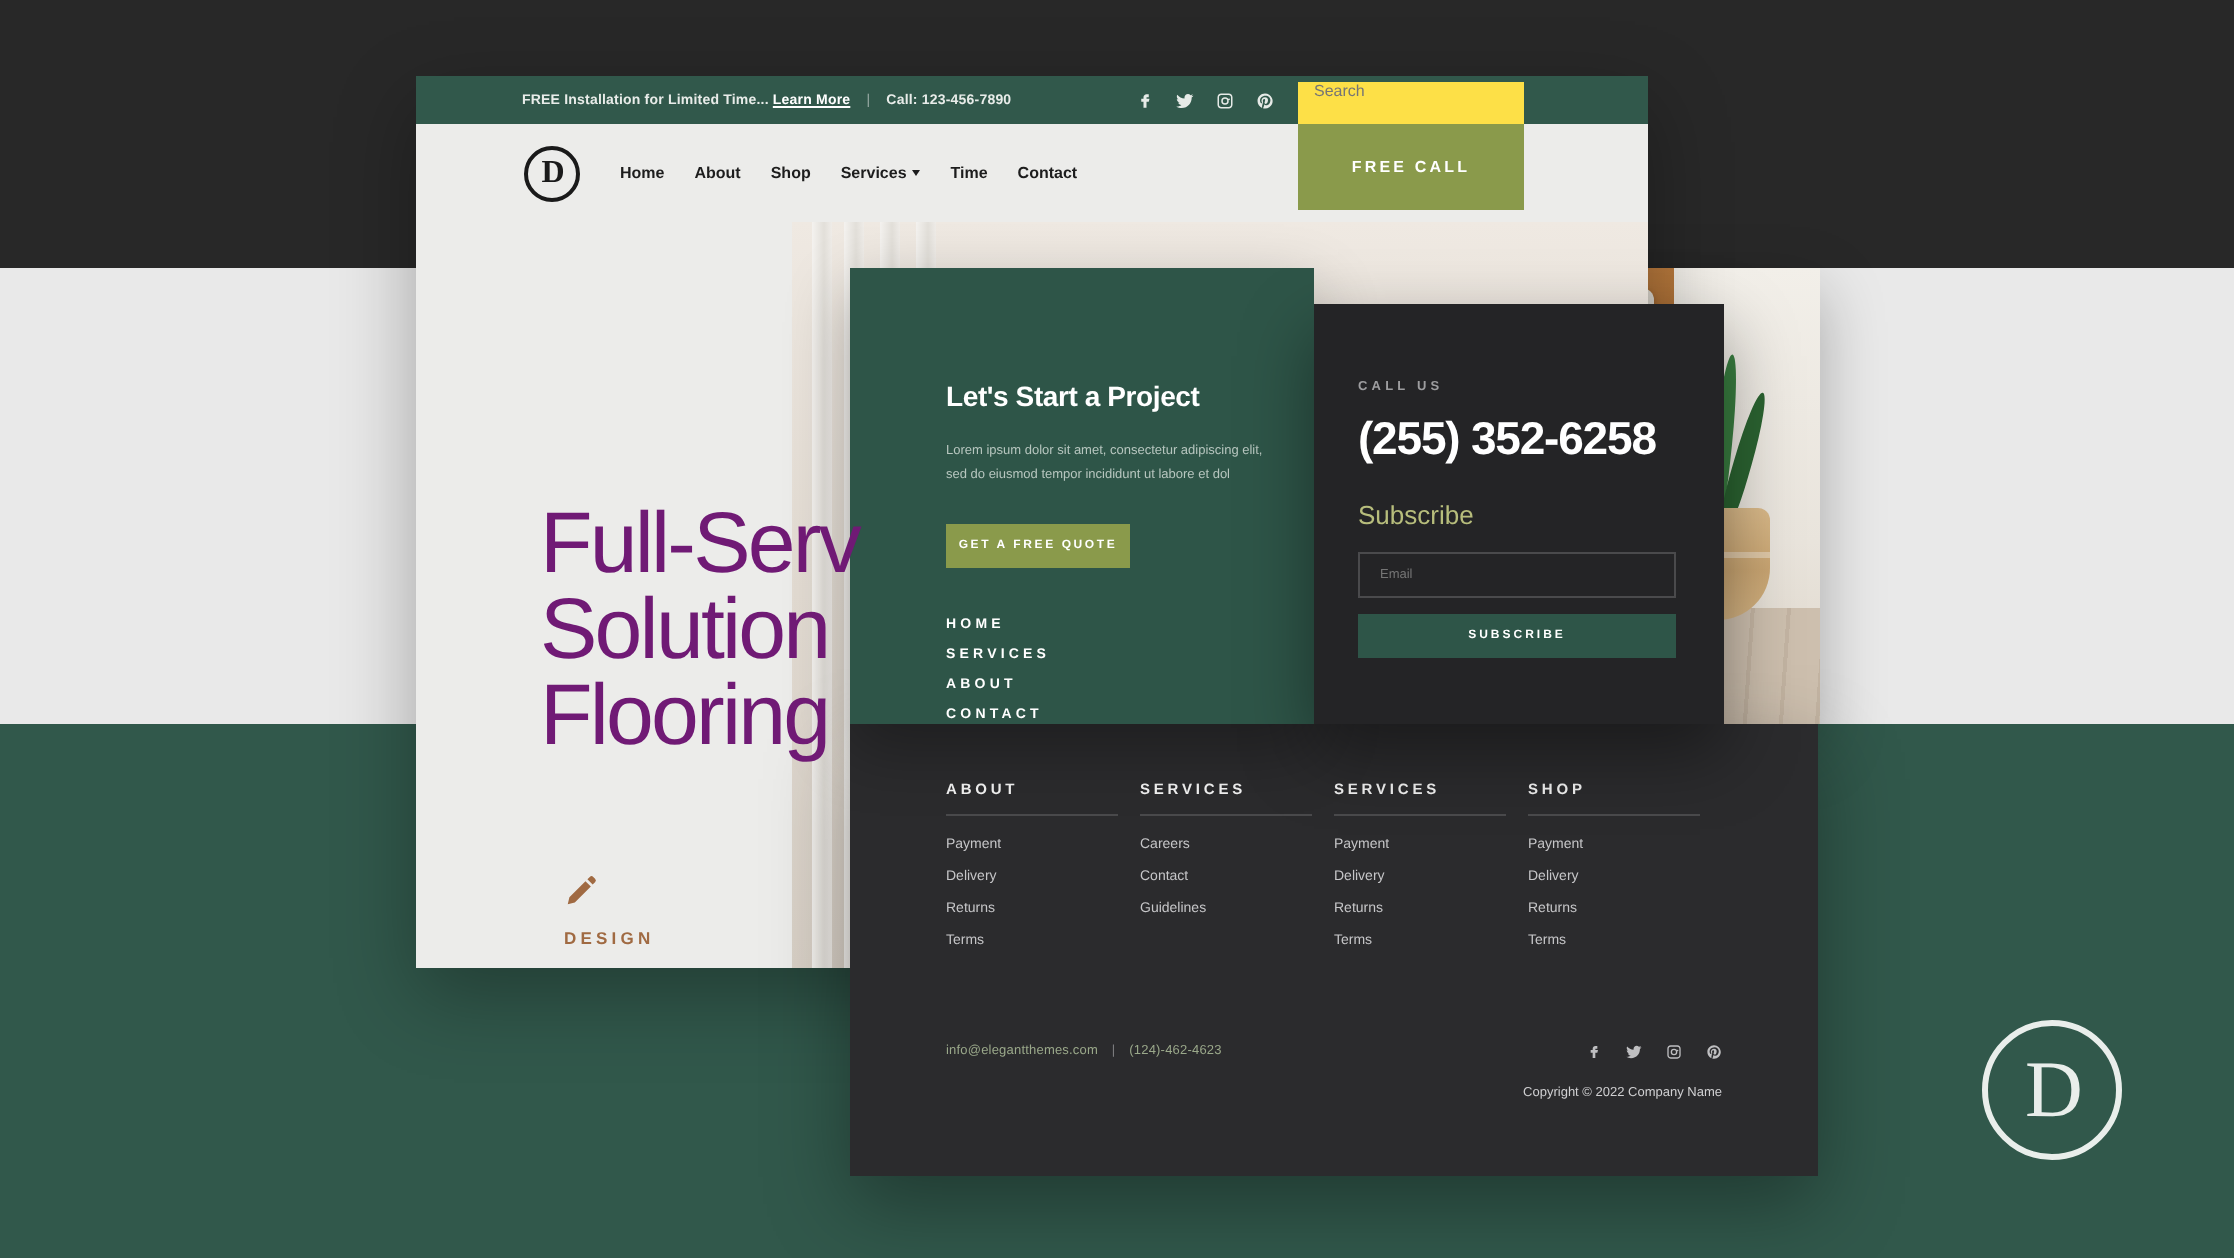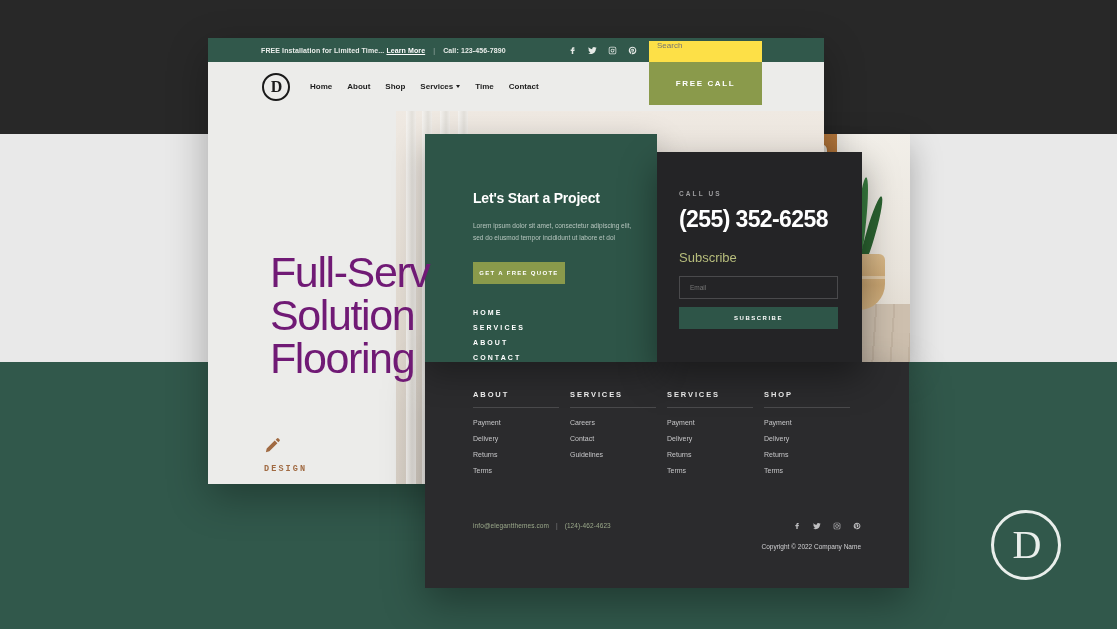--- a/index.html
+++ b/index.html
@@ -90,21 +90,21 @@
   .curtain {
     position:absolute; top:0; bottom:0; width:10px;
     background:linear-gradient(90deg,#f4f2ef,#e2dfd9 60%,#efece8);
   }
   #hero-heading {
     position:absolute; left:62px; top:140px; width:340px;
     font-size:43px; line-height:1.0; font-weight:400; color:#701a75;
     letter-spacing:-1.4px; z-index:3;
   }
   #hero-heading div { white-space:nowrap; }
-  #hero-features { position:absolute; left:56px; top:325px; z-index:3;font-family:Liberation Mono, monospace; }
+  #hero-features { position:absolute; left:74px; top:325px; z-index:3; }
   .feature { margin-bottom:26px; }
   .feature-icon { width:18px; height:18px; display:block; margin-bottom:10px; }
   .feature-label { font-size:8.5px; font-weight:700; letter-spacing:2.1px; }
   #feature-design .feature-label { color:#a06a42; }
 
   
   #card-footer {
     position:absolute; left:425px; top:362px; width:484px; height:226px;
     background:#2b2b2d;
     box-shadow:0 14px 38px rgba(0,0,0,.35);

